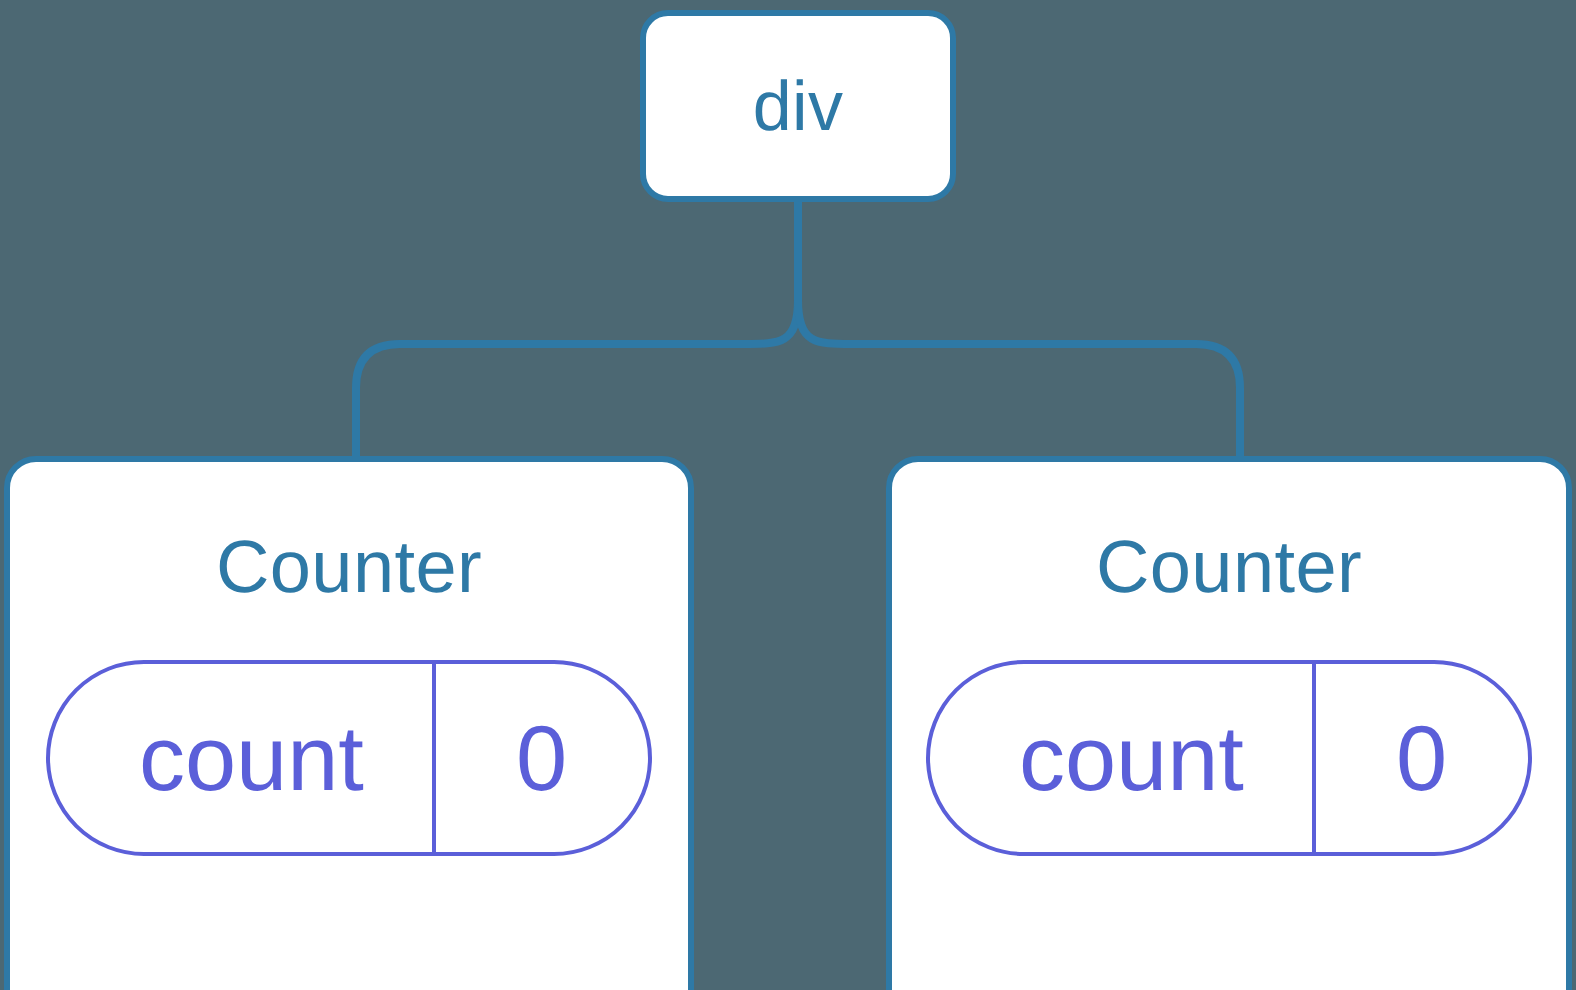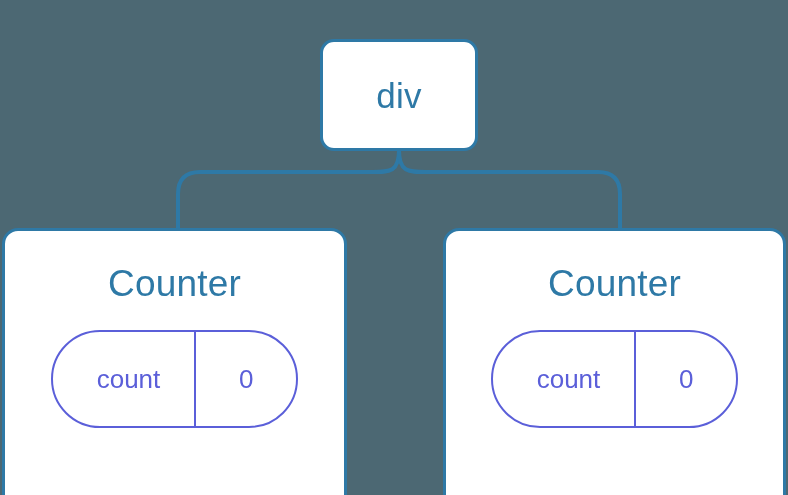--- a/index.html
+++ b/index.html
@@ -36,23 +36,22 @@
     border-radius: 14px;
     box-sizing: border-box;
     display: flex;
     flex-direction: column;
     align-items: center;
   }
   .node-root {
     left: 320px;
     top: 5px;
     width: 158px;
-    height: 112px;
+    height: 96px;
     justify-content: center;
-    margin-top: 34px;
   }
   .node-child {
     top: 228px;
     height: 300px;
     border-radius: 16px;
     justify-content: flex-start;
   }
   .node-child-left {
     left: 2px;
     width: 345px;
@@ -84,21 +83,21 @@
     height: 98px;
     background: #ffffff;
     box-sizing: border-box;
     overflow: hidden;
   }
   .pill-key, .pill-value {
     display: flex;
     align-items: center;
     justify-content: center;
     color: #5b5fd9;
-    font-size: 26px;
+    font-size: 46px;
     line-height: 1;
     white-space: nowrap;
     user-select: none;
   }
   .pill-key {
     padding: 0 34px 0 44px;
   }
   .pill-value {
     border-left: 2px solid #5b5fd9;
     padding: 0 40px;

